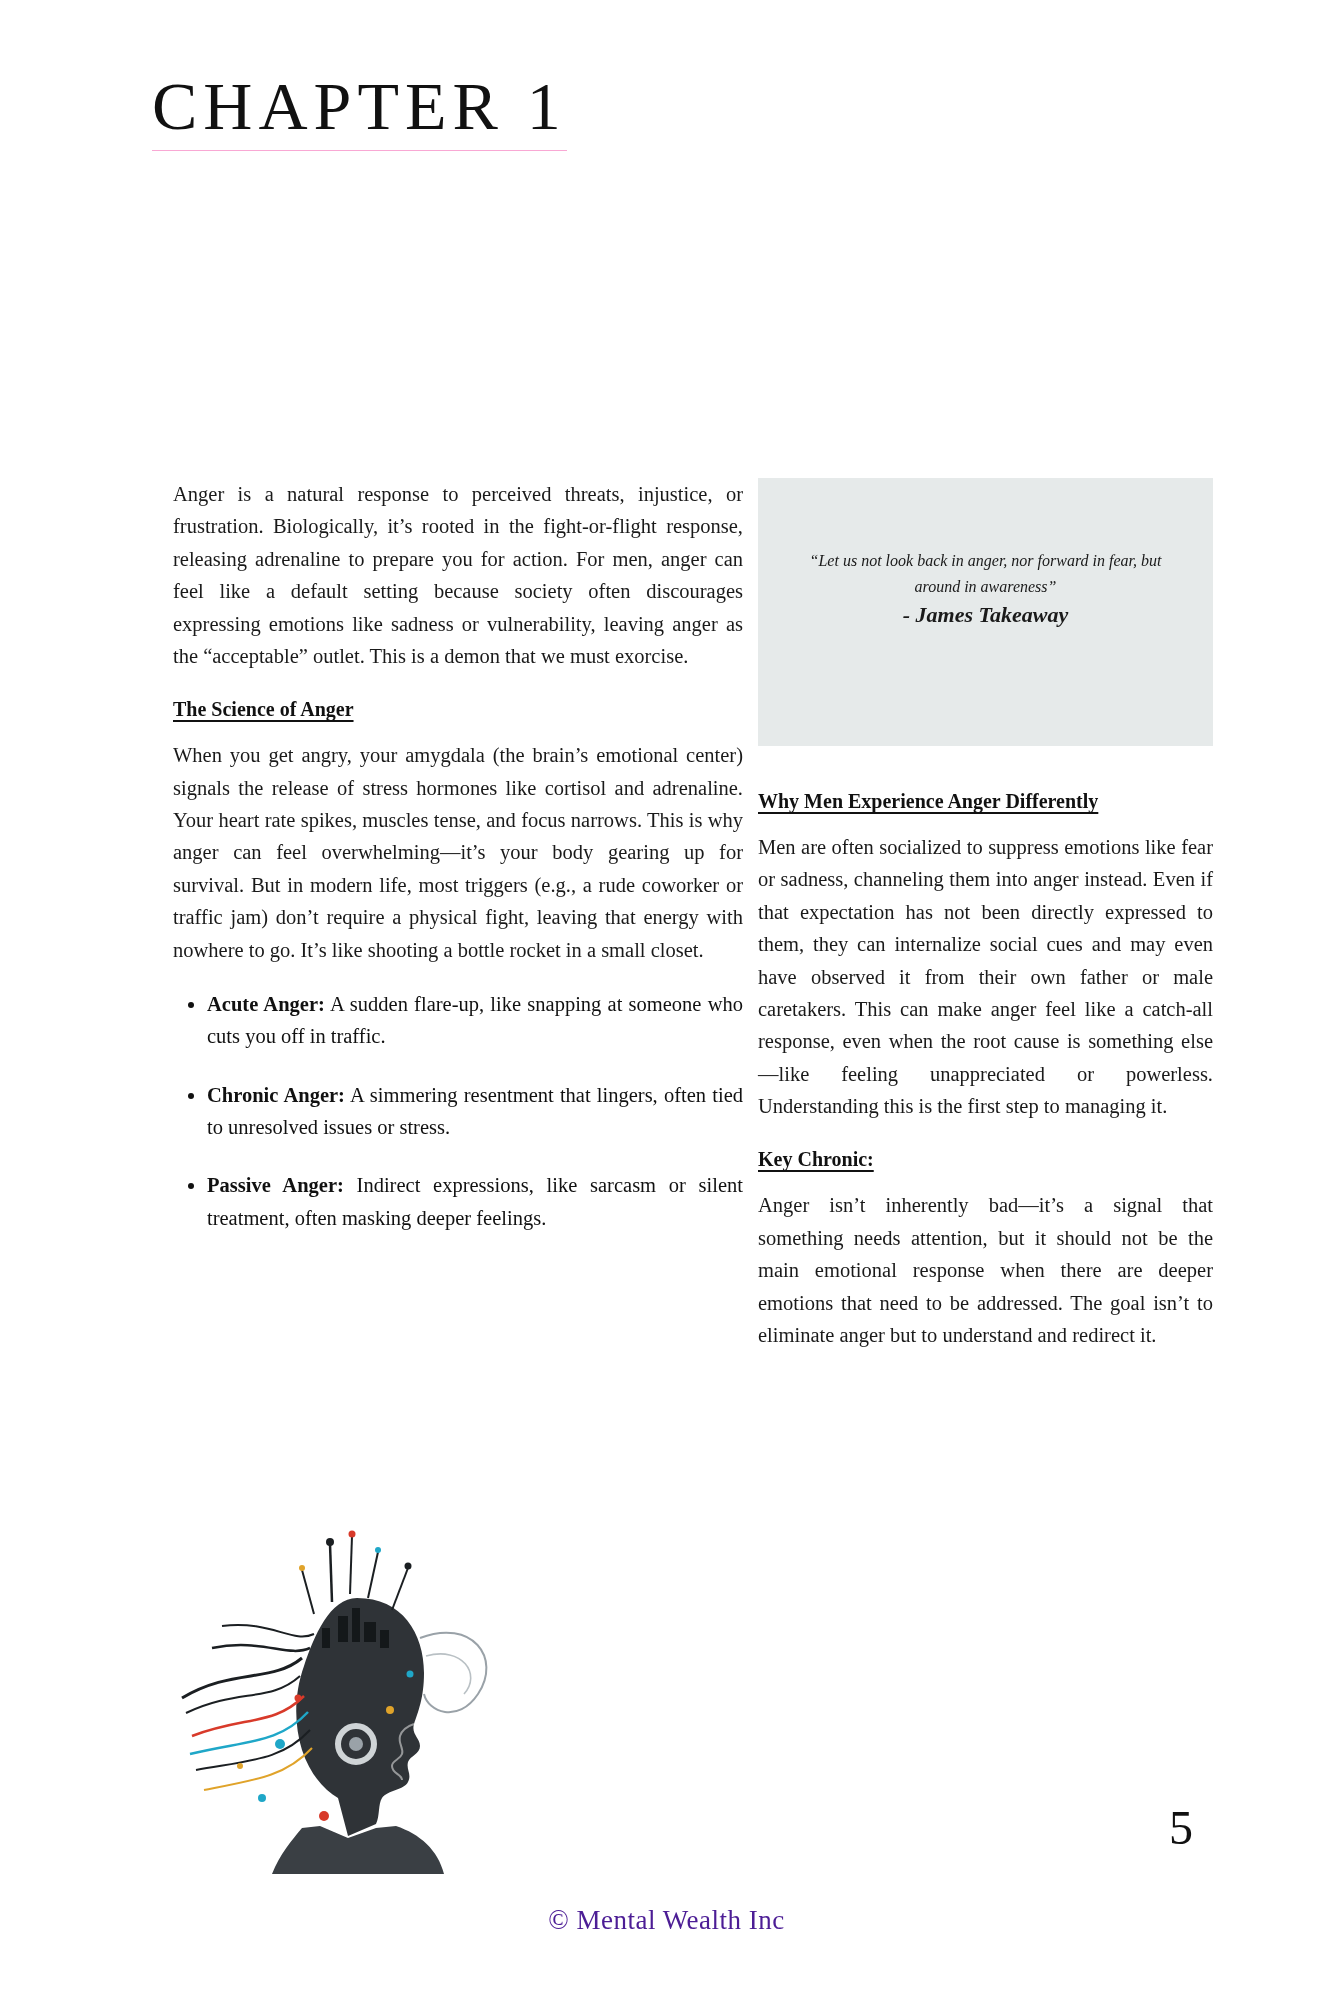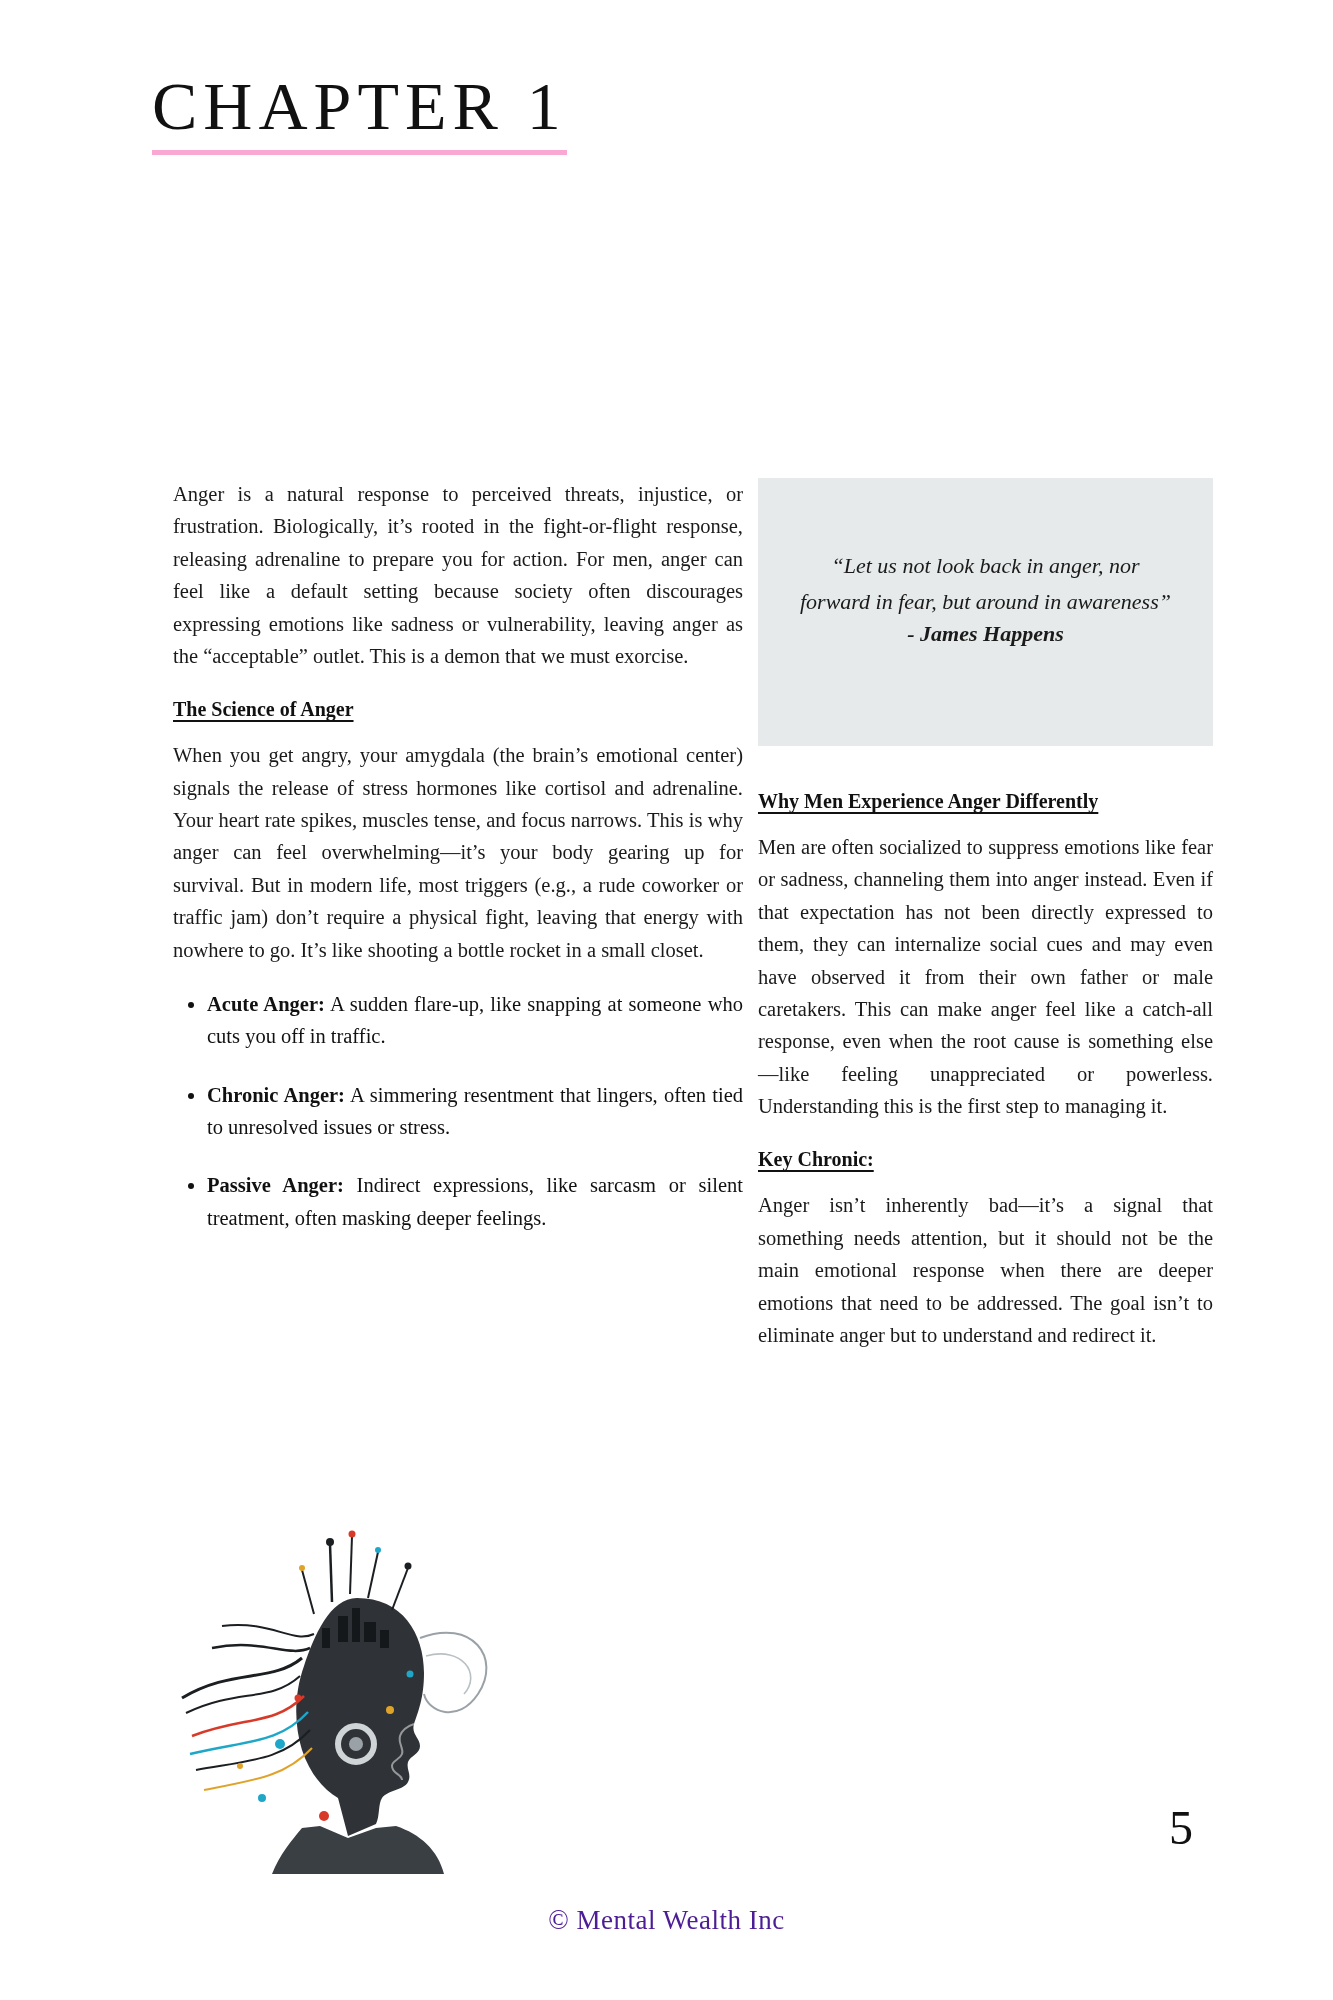--- a/index.html
+++ b/index.html
@@ -29,21 +29,21 @@
     top: 72px;
     width: 620px;
   }
   .chapter-title {
     font-family: "Liberation Serif", serif;
     font-size: 68px;
     letter-spacing: 6px;
     color: #111111;
     line-height: 1.0;
     padding-bottom: 10px;
-    border-bottom: 5px solid #f9a8d4;
+    border-bottom: 1px solid #f9a8d4;
     display: inline-block;
     font-weight: 400;
   }
 
   .subtitle-wrap {
     position: absolute;
     left: 152px;
     top: 218px;
     width: 900px;
   }
@@ -117,21 +117,21 @@
     width: 455px;
     min-height: 268px;
     box-sizing: border-box;
     padding: 70px 38px 40px 38px;
     text-align: center;
     margin-bottom: 44px;
   }
   .quote-text {
     font-family: "Liberation Serif", serif;
     font-style: italic;
-    font-size: 22px;
+    font-size: 16px;
     line-height: 1.62;
     color: #1a1a1a;
     margin: 0;
   }
   .quote-attr {
     font-family: "Liberation Serif", serif;
     font-style: italic;
     font-weight: 700;
     font-size: 22px;
     margin: 2px 0 0 0;
@@ -196,21 +196,21 @@
       </li>
       <li>
         <b>Passive Anger:</b><span> Indirect expressions, like sarcasm or silent treatment, often masking deeper feelings.</span>
       </li>
     </ul>
   </div>
 
   <div class="col-right">
     <div class="quote-box">
       <p class="quote-text">“Let us not look back in anger, nor forward in fear, but around in awareness”</p>
-      <p class="quote-attr">- James Happens</p>
+      <p class="quote-attr">- James Takeaway</p>
     </div>
 
     <h3 class="sub-head tight">Why Men Experience Anger Differently</h3>
     <p class="body">Men are often socialized to suppress emotions like fear or sadness, channeling them into anger instead. Even if that expectation has not been directly expressed to them, they can internalize social cues and may even have observed it from their own father or male caretakers. This can make anger feel like a catch-all response, even when the root cause is something else—like feeling unappreciated or powerless. Understanding this is the first step to managing it.</p>
 
     <h3 class="sub-head">Key Chronic:</h3>
     <p class="body">Anger isn’t inherently bad—it’s a signal that something needs attention, but it should not be the main emotional response when there are deeper emotions that need to be addressed. The goal isn’t to eliminate anger but to understand and redirect it.</p>
   </div>
 
   <div class="illustration">

